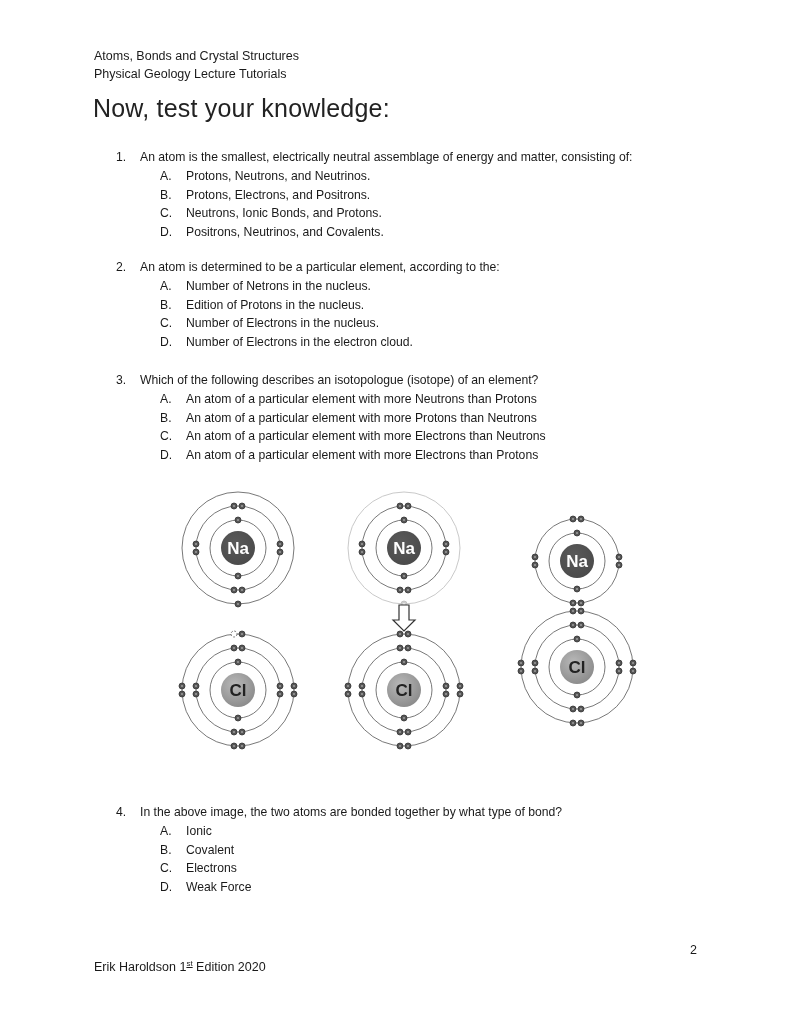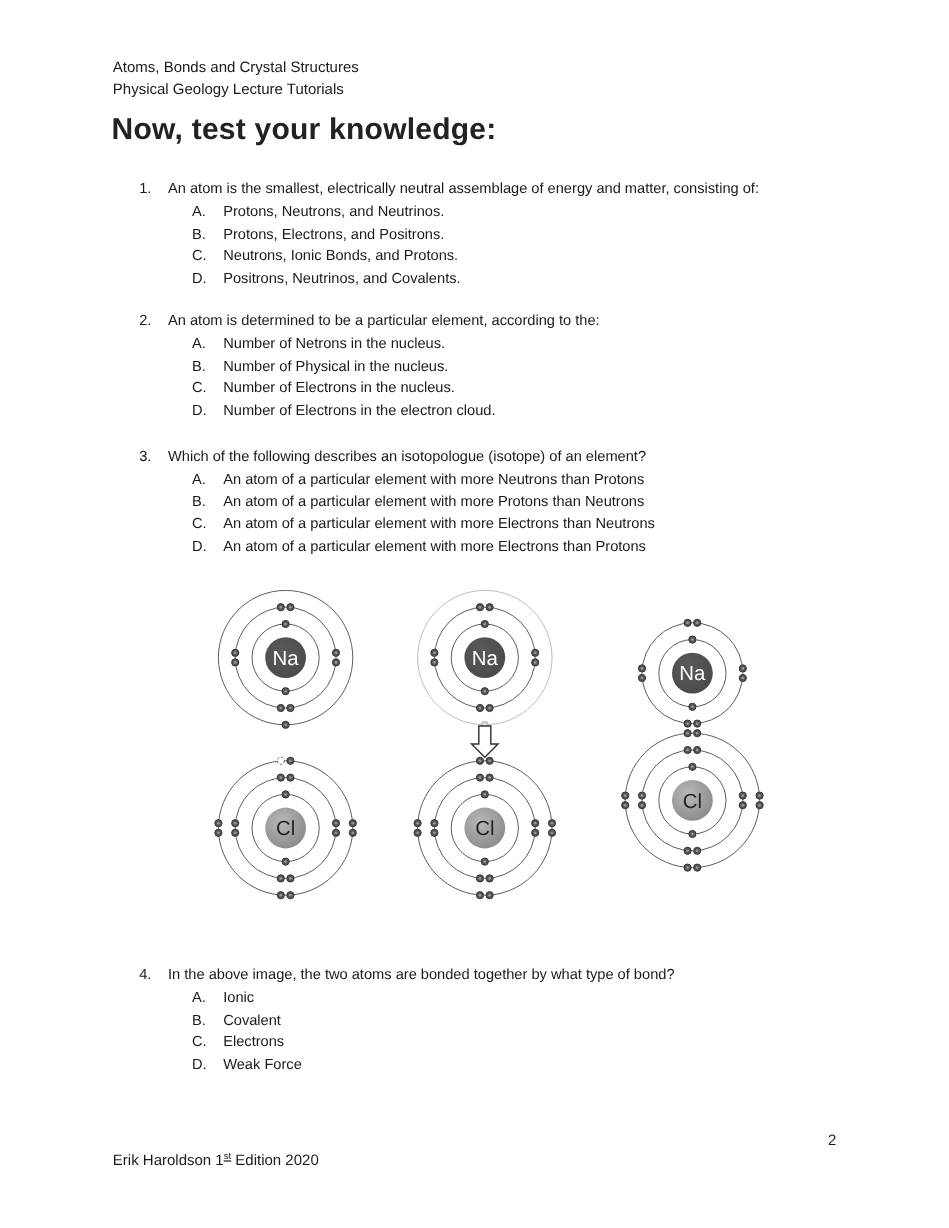--- a/index.html
+++ b/index.html
@@ -21,21 +21,21 @@
       top: 47px;
       font-size: 12.5px;
       line-height: 18px;
     }
     .title {
       position: absolute;
       left: 93px;
       top: 92px;
       font-size: 25px;
       line-height: 32px;
-      font-weight: bold;
+      font-weight: normal;
       margin: 0;
       color: #222;
       letter-spacing: 0.2px;
     }
     .question {
       position: absolute;
       left: 116px;
       font-size: 12.2px;
       line-height: 18.8px;
     }
@@ -63,20 +63,21 @@
     #q2 { top: 258px; }
     #q3 { top: 371px; }
     #q4 { top: 803px; }
 
     .figure {
       position: absolute;
       left: 165px;
       top: 485px;
       width: 490px;
       height: 280px;
+      font-weight: bold;
     }
     .figure svg {
       display: block;
     }
 
     .page-number {
       position: absolute;
       left: 690px;
       top: 943px;
       font-size: 12.5px;
@@ -134,21 +135,21 @@
     <span class="q-num">2.</span>
     <span>An atom is determined to be a particular element, according to the:</span>
   </div>
   <ul class="options">
     <li class="option">
         <span class="opt-letter">A.</span>
         <span>Number of Netrons in the nucleus.</span>
       </li>
     <li class="option">
         <span class="opt-letter">B.</span>
-        <span>Number of Physical in the nucleus.</span>
+        <span>Edition of Protons in the nucleus.</span>
       </li>
     <li class="option">
         <span class="opt-letter">C.</span>
         <span>Number of Electrons in the nucleus.</span>
       </li>
     <li class="option">
         <span class="opt-letter">D.</span>
         <span>Number of Electrons in the electron cloud.</span>
       </li>
   </ul>

